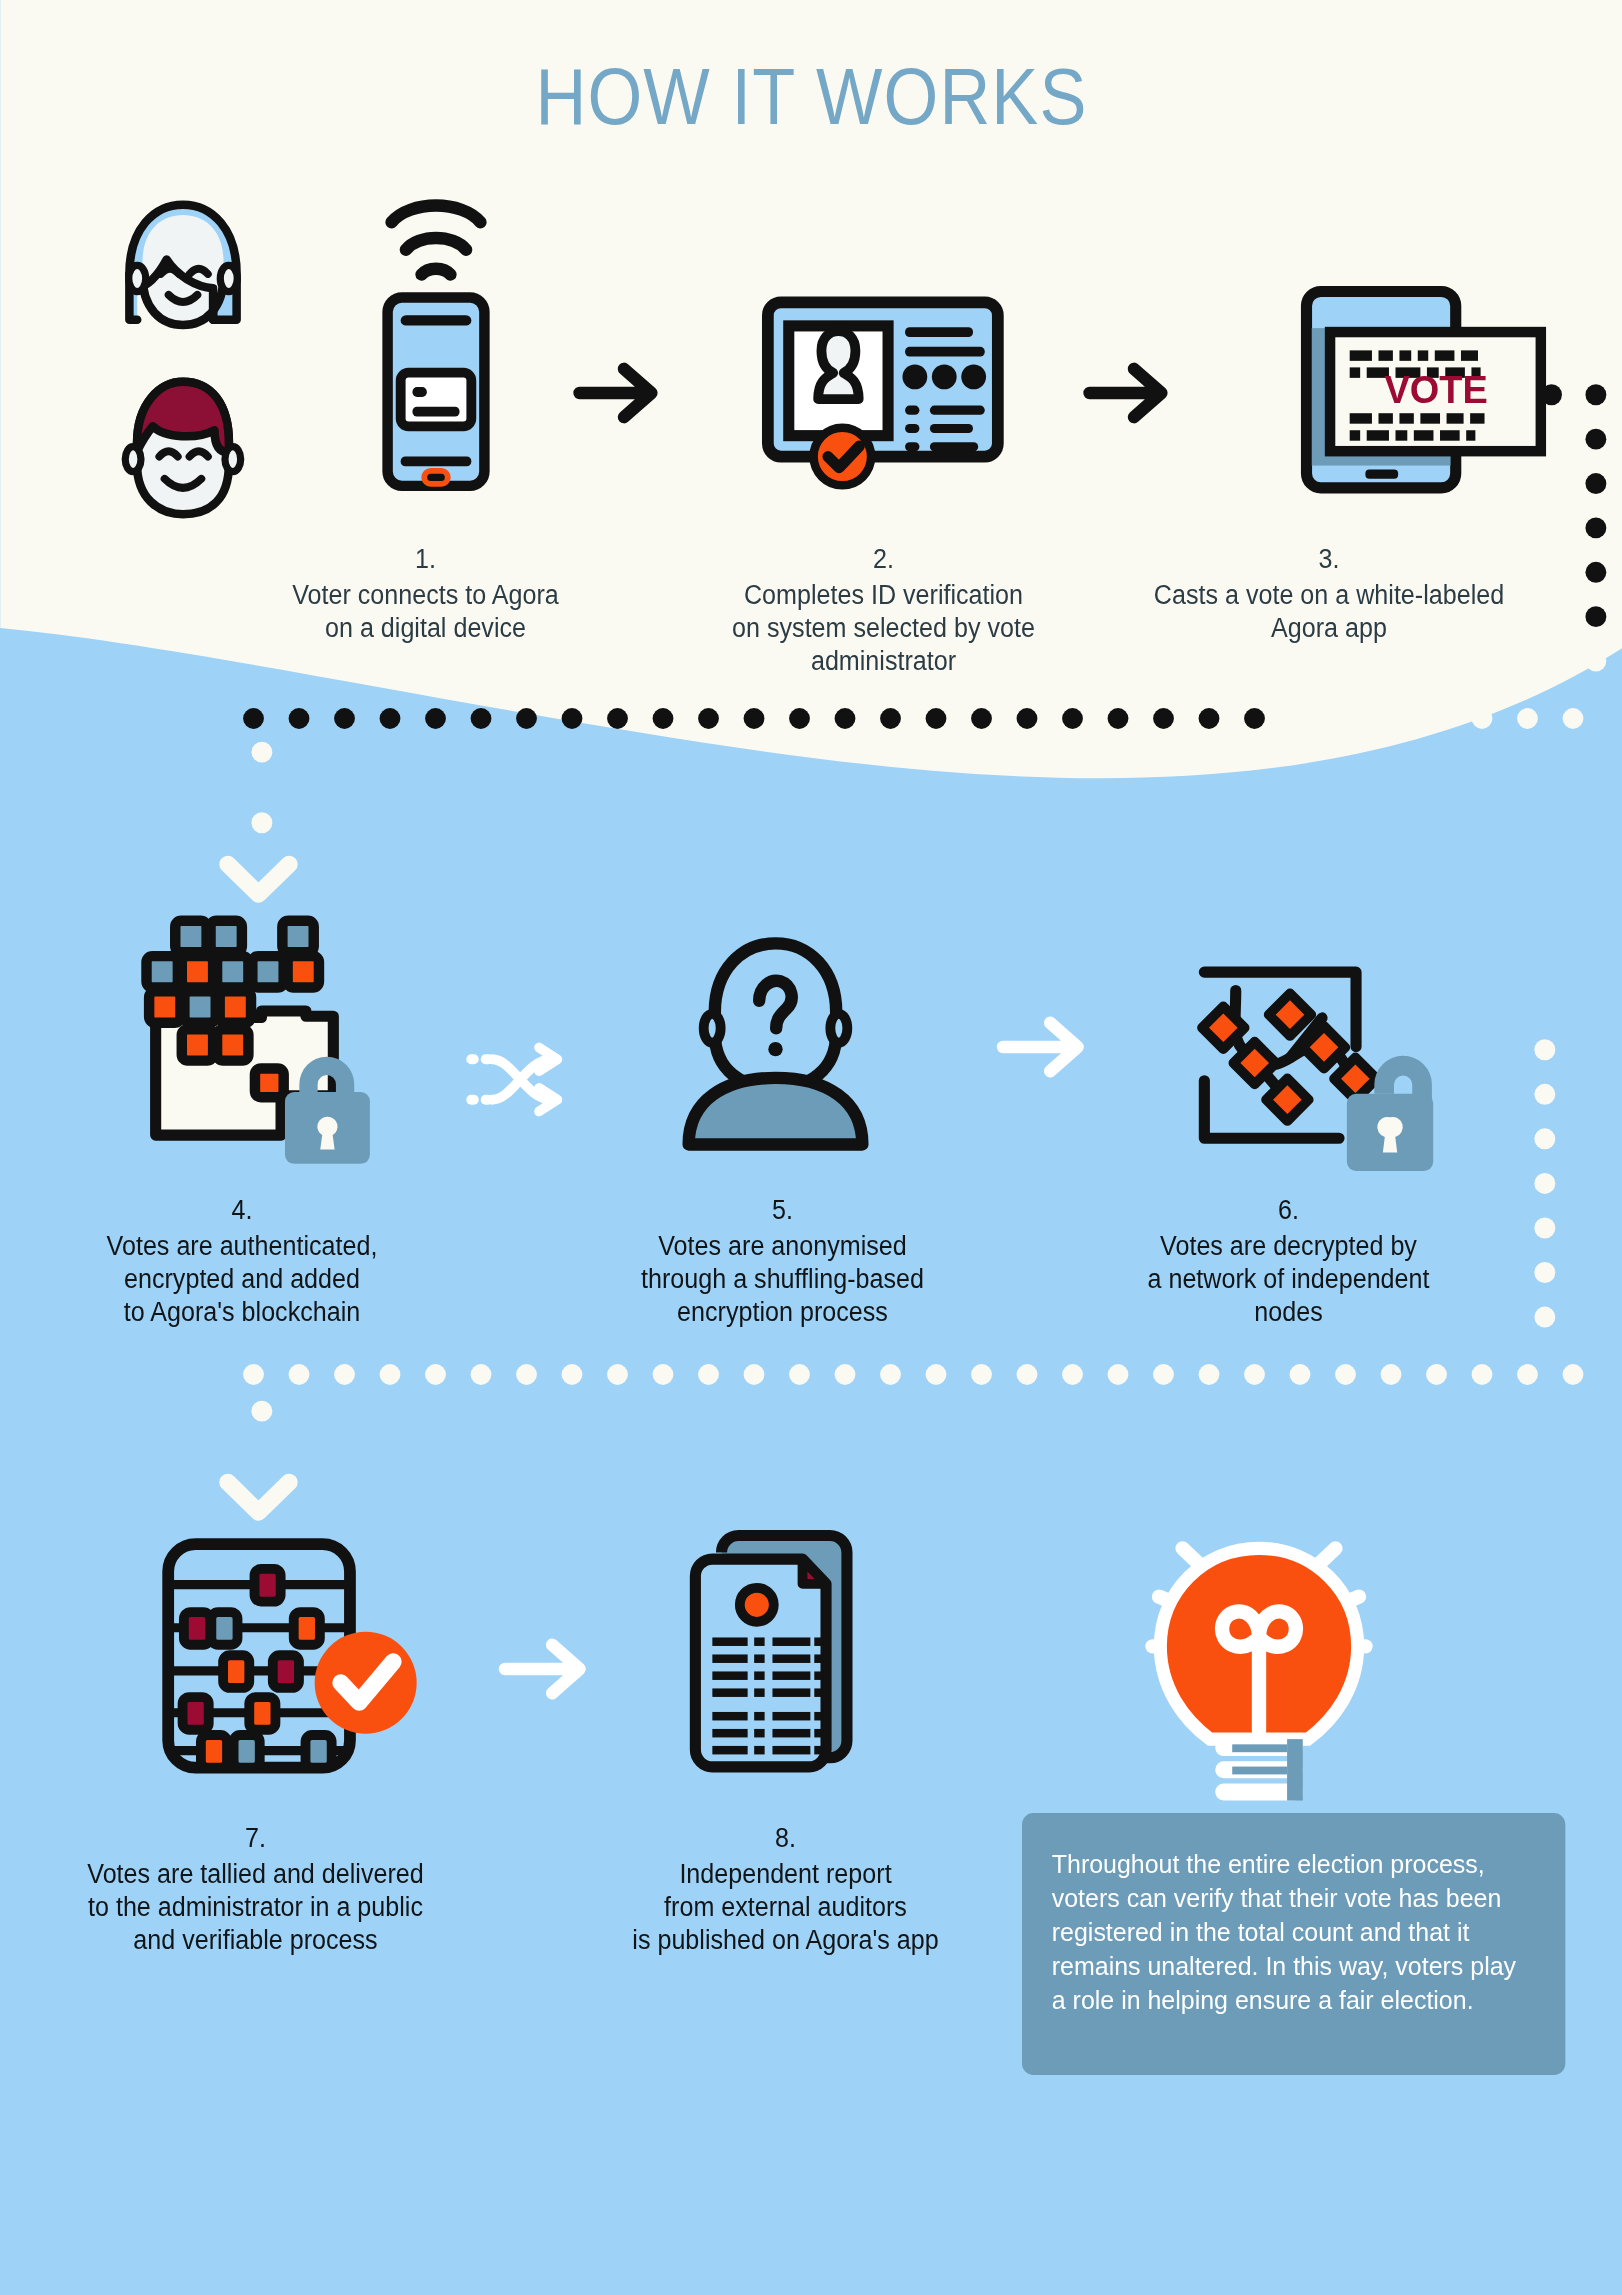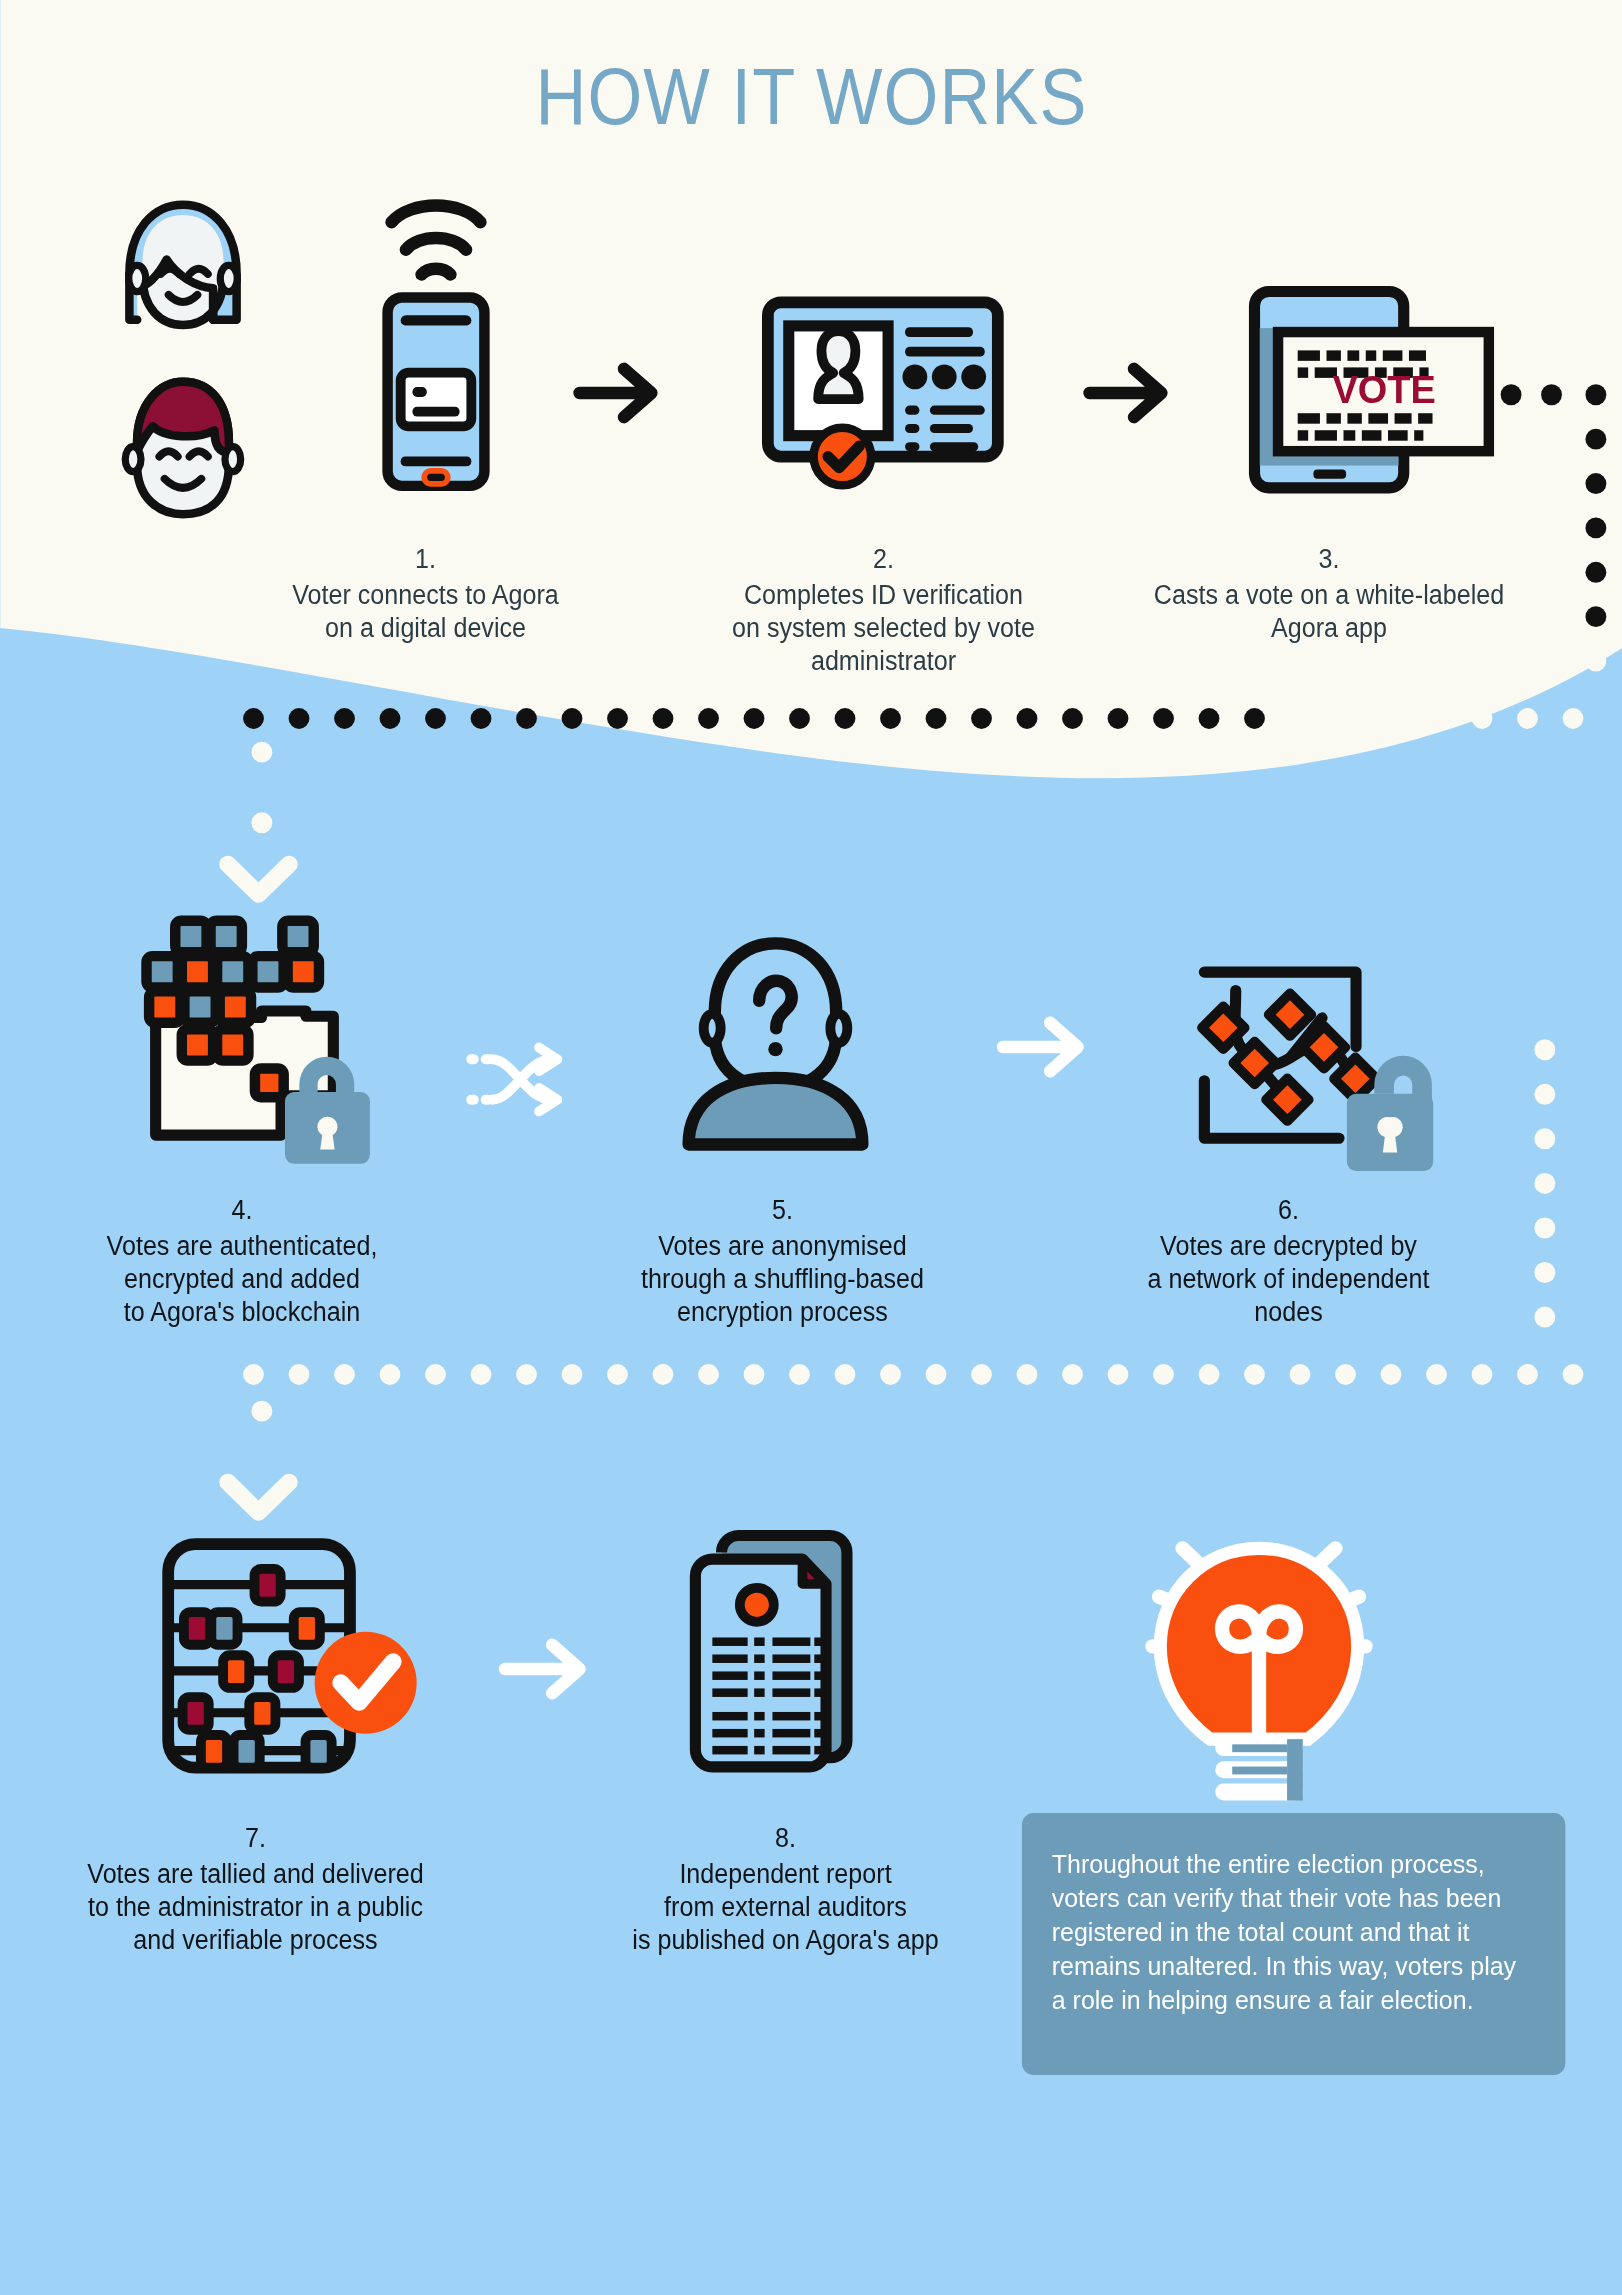--- a/index.html
+++ b/index.html
@@ -152,21 +152,21 @@
   <path d="M110 258 L127 275 L158 242" fill="none" stroke="#111" stroke-width="17" stroke-linecap="round" stroke-linejoin="round"></path>
 </svg>
 </div>
 
 <div class="icon-wrap" style="left:1083px; top:357px;">
 <svg width="98" height="72" viewBox="0 0 150 110">
   <path d="M10 55 H116 M78 18 L120 55 L78 92" fill="none" stroke="#111" stroke-width="19" stroke-linecap="round" stroke-linejoin="round"></path>
 </svg>
 </div>
 
-<div class="icon-wrap" style="left:1240px; top:281px;">
+<div class="icon-wrap" style="left:1292px; top:281px;">
 <svg width="262" height="216" viewBox="0 0 400 330">
   <rect x="22" y="16" width="228" height="300" rx="22" fill="#9ed2f7" stroke="#111" stroke-width="17"></rect>
   <rect x="30" y="72" width="212" height="210" fill="#6c9cb8"></rect>
   <rect x="112" y="288" width="50" height="14" rx="6" fill="#111"></rect>
   <rect x="58" y="78" width="322" height="182" fill="#fbfaf2" stroke="#111" stroke-width="16"></rect>
   <g fill="#111">
     <rect x="88" y="106" width="34" height="16"></rect>
         <rect x="132" y="106" width="22" height="16"></rect>
     <rect x="164" y="106" width="18" height="16"></rect>
         <rect x="192" y="106" width="16" height="16"></rect>

